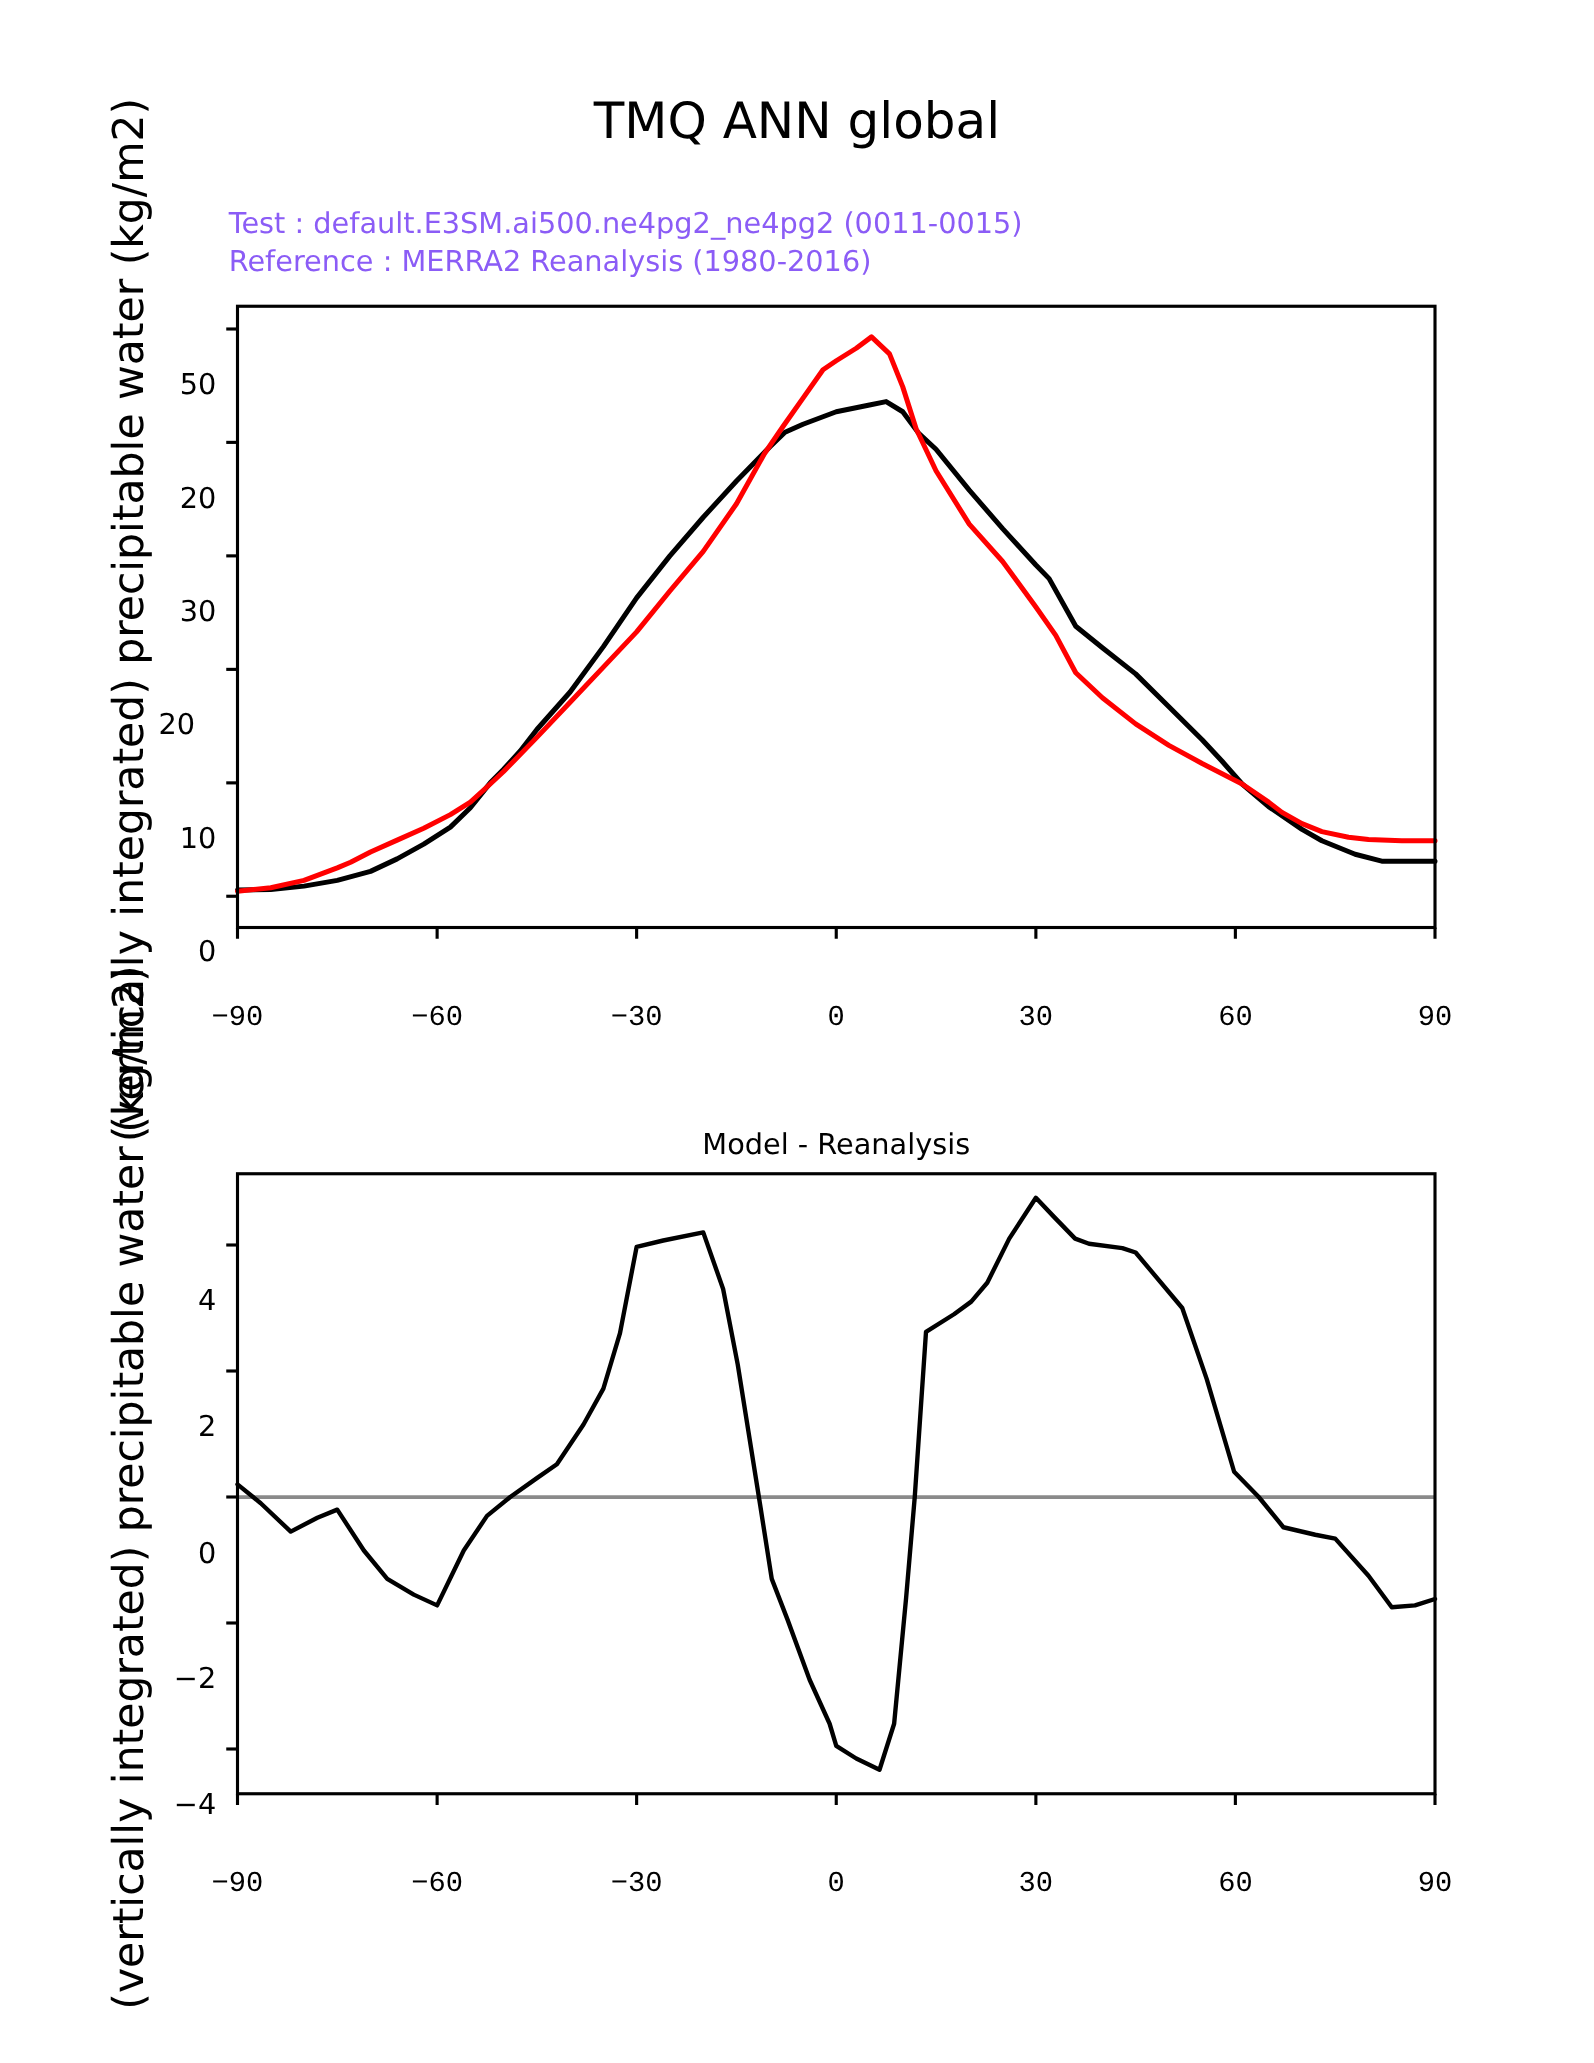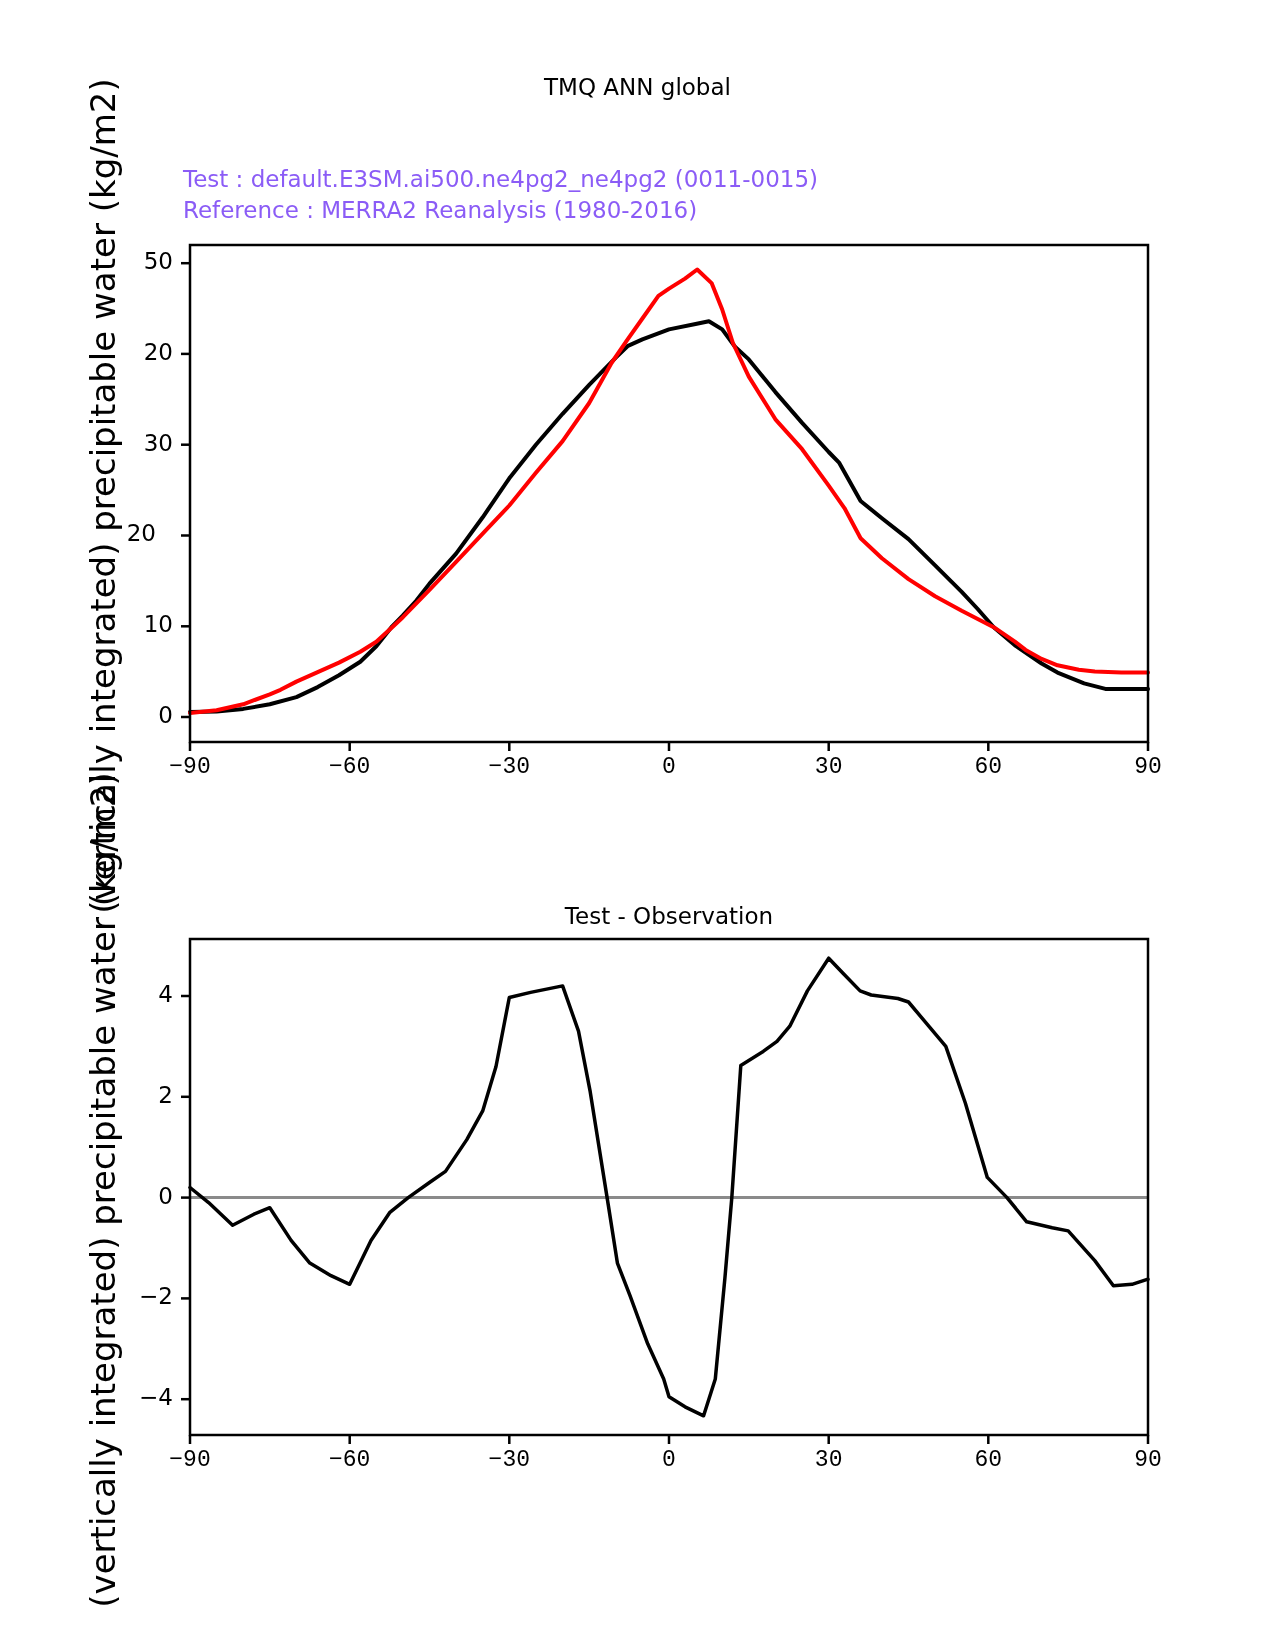--- a/index.html
+++ b/index.html
@@ -6,33 +6,33 @@
   #figure{
     position:relative;
     width:1275px;height:1650px;
     background:#ffffff;
     overflow:hidden;
     font-family:"DejaVu Sans", sans-serif;
     color:#000;
   }
   .fig-title{
     position:absolute;left:0;top:74px;width:1275px;
-    text-align:center;font-size:23px;color:#000;white-space:nowrap;
+    text-align:center;font-size:40px;color:#000;white-space:nowrap;
   }
   .legend-block{position:absolute;left:183px;top:164px;font-size:23px;line-height:31px;white-space:nowrap;}
   .legend-test{color:#8b5cf6;}
   .legend-ref{color:#8b5cf6;}
   .chart-svg{position:absolute;overflow:visible;}
   #chart-svg-0{left:190px;top:245px;width:958px;height:497px;}
   #chart-svg-1{left:190px;top:939px;width:958px;height:496px;}
   .subplot-title{
     position:absolute;left:190px;top:903px;width:958px;
     text-align:center;font-size:23px;white-space:nowrap;
   }
-  .tick-label{position:absolute;font-size:23px;white-space:nowrap;}
+  .tick-label{position:absolute;font-size:23px;white-space:nowrap;margin-top:47px;}
   .x-tick{width:80px;text-align:center;font-family:Liberation Mono, monospace;}
   .y-tick{width:80px;text-align:right;}
   .ylabel{
     position:absolute;
     width:1100px;
     text-align:center;
     font-size:34px;
     white-space:nowrap;
     transform:rotate(-90deg);
     transform-origin:center center;
@@ -68,21 +68,21 @@
       <line x1="958.0" y1="497" x2="958.0" y2="506" stroke="#000" stroke-width="2.5"></line>
       <line x1="-9" y1="472.0" x2="0" y2="472.0" stroke="#000" stroke-width="2.5"></line>
       <line x1="-9" y1="381.3" x2="0" y2="381.3" stroke="#000" stroke-width="2.5"></line>
       <line x1="-9" y1="290.5" x2="0" y2="290.5" stroke="#000" stroke-width="2.5"></line>
       <line x1="-9" y1="199.7" x2="0" y2="199.7" stroke="#000" stroke-width="2.5"></line>
       <line x1="-9" y1="108.9" x2="0" y2="108.9" stroke="#000" stroke-width="2.5"></line>
       <line x1="-9" y1="18.2" x2="0" y2="18.2" stroke="#000" stroke-width="2.5"></line>
       <rect x="0" y="0" width="958" height="497" fill="none" stroke="#000" stroke-width="2.5"></rect>
     </svg>
 
-  <div class="subplot-title">Test - Observation</div>
+  <div class="subplot-title">Model - Reanalysis</div>
 
   <svg class="chart-svg" id="chart-svg-1" viewBox="0 0 958 496">
       <line x1="0" y1="258.6" x2="958" y2="258.6" stroke="#8a8a8a" stroke-width="3"></line>
       <polyline points="0.0,248.5 18.6,263.6 42.6,286.3 63.9,275.2 79.8,268.7 101.1,301.4 119.8,324.1 141.0,336.7 159.7,345.3 181.0,301.4 199.6,273.7 218.2,258.6 239.5,243.5 255.5,232.4 276.8,200.6 292.7,171.9 306.0,127.5 319.3,58.5 340.6,53.4 372.6,46.9 388.5,92.2 400.2,152.7 418.3,266.1 427.4,324.1 440.1,356.9 457.7,404.8 473.7,440.0 479.0,457.7 495.0,467.8 513.6,476.8 525.3,440.0 534.9,339.2 541.8,258.6 550.8,126.5 573.2,112.4 587.0,102.3 599.8,87.2 617.4,51.9 638.7,19.2 653.0,34.3 670.1,51.9 681.2,56.0 707.9,59.5 718.5,63.0 755.8,107.4 775.4,164.3 797.3,238.4 817.0,258.6 836.7,282.8 862.2,288.8 878.2,291.9 904.8,321.6 923.4,346.8 942.0,345.3 958.0,340.2" fill="none" stroke="#000000" stroke-width="3.5" stroke-linejoin="round" stroke-linecap="round"></polyline>
       <line x1="0.0" y1="496" x2="0.0" y2="505" stroke="#000" stroke-width="2.5"></line>
       <line x1="159.7" y1="496" x2="159.7" y2="505" stroke="#000" stroke-width="2.5"></line>
       <line x1="319.3" y1="496" x2="319.3" y2="505" stroke="#000" stroke-width="2.5"></line>
       <line x1="479.0" y1="496" x2="479.0" y2="505" stroke="#000" stroke-width="2.5"></line>
       <line x1="638.7" y1="496" x2="638.7" y2="505" stroke="#000" stroke-width="2.5"></line>
       <line x1="798.3" y1="496" x2="798.3" y2="505" stroke="#000" stroke-width="2.5"></line>

